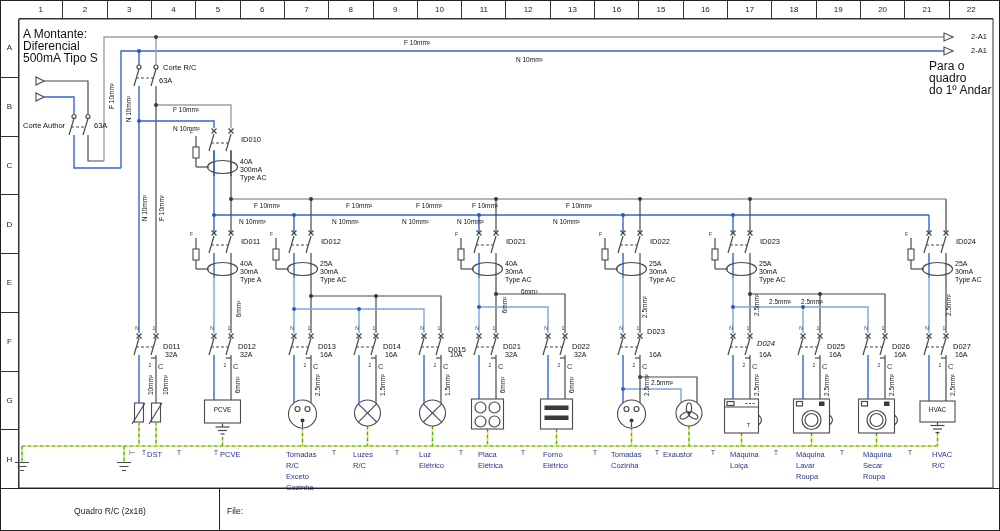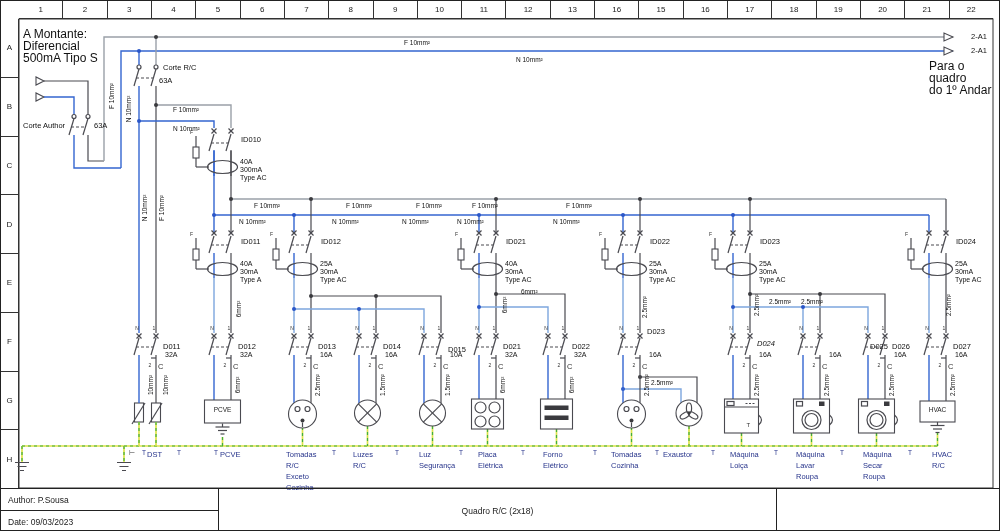--- a/index.html
+++ b/index.html
@@ -684,40 +684,40 @@
       <span class="wl rot" style="left: 501px; top: 384px;">6mm²</span>
       <span class="dev" style="left: 571px; top: 341px;">D022</span>
       <span class="rat" style="left: 573px; top: 350px;">32A</span>
       <span class="wl rot" style="left: 570px; top: 384px;">6mm²</span>
       <span class="dev" style="left: 646px; top: 326px;">D023</span>
       <span class="rat" style="left: 648px; top: 350px;">16A</span>
       <span class="wl rot" style="left: 645px; top: 384px;">2.5mm²</span>
       <span class="dev" style="left: 756px; top: 338px; font-style: italic;">D024</span>
       <span class="rat" style="left: 758px; top: 350px;">16A</span>
       <span class="wl rot" style="left: 755px; top: 384px;">2.5mm²</span>
-      <span class="dev" style="left: 826px; top: 341px; margin-left: 43px;">D025</span>
+      <span class="dev" style="left: 826px; top: 341px;">D025</span>
       <span class="rat" style="left: 828px; top: 350px;">16A</span>
       <span class="wl rot" style="left: 825px; top: 384px;">2.5mm²</span>
       <span class="dev" style="left: 891px; top: 341px;">D026</span>
       <span class="rat" style="left: 893px; top: 350px;">16A</span>
       <span class="wl rot" style="left: 890px; top: 384px;">2.5mm²</span>
       <span class="dev" style="left: 952px; top: 341px;">D027</span>
       <span class="rat" style="left: 954px; top: 350px;">16A</span>
       <span class="wl rot" style="left: 951px; top: 384px;">2.5mm²</span>
       <span class="loadlab" style="left: 146px; top: 448px;">DST</span>
       <span class="boxt" style="left: 221.5px; top: 405px;">PCVE</span>
       <span class="loadlab" style="left: 219px; top: 448px;">PCVE</span>
       <span class="loadlab" style="left: 285px; top: 448px;">Tomadas
 R/C
 Exceto
 Cozinha</span>
       <span class="loadlab" style="left: 352px; top: 448px;">Luzes
 R/C</span>
       <span class="loadlab" style="left: 418px; top: 448px;">Luz
-Segurança</span>
+Elétrico</span>
       <span class="loadlab" style="left: 477px; top: 448px;">Placa
 Elétrica</span>
       <span class="loadlab" style="left: 542px; top: 448px;">Forno
 Elétrico</span>
       <span class="loadlab" style="left: 610px; top: 448px;">Tomadas
 Cozinha</span>
       <span class="loadlab" style="left: 662px; top: 448px;">Exaustor</span>
       <span class="loadlab" style="left: 729px; top: 448px;">Máquina
 Loiça</span>
       <span class="loadlab" style="left: 795px; top: 448px;">Máquina
@@ -725,22 +725,19 @@
 Roupa</span>
       <span class="loadlab" style="left: 862px; top: 448px;">Máquina
 Secar
 Roupa</span>
       <span class="boxt" style="left: 936.5px; top: 405px;">HVAC</span>
       <span class="loadlab" style="left: 931px; top: 448px;">HVAC
 R/C</span>
     </div>
 
   <div id="titleblock">
-    <div class="tb-col tb-left">
-      <div class="tb-cell">Author: P.Sousa</div>
-      <div class="tb-cell">Date: 09/03/2023</div>
-    </div>
     <div class="tb-center">Quadro R/C (2x18)</div>
     <div class="tb-col tb-right">
+      <div class="tb-cell">File:</div>
     </div>
   </div>
 
 </div>
 
 </body></html>

